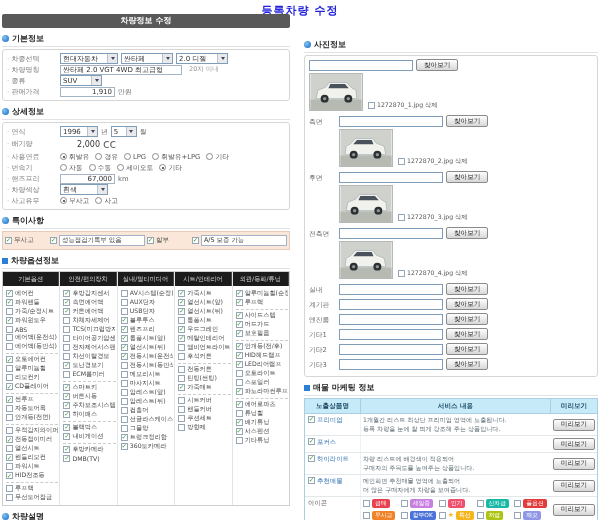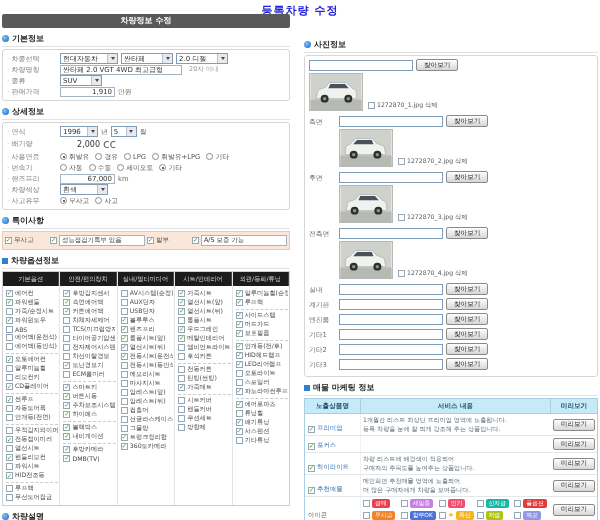--- a/index.html
+++ b/index.html
@@ -72,21 +72,21 @@
   .del-row { display:flex; align-items:center; gap:2px; font-size:6.2px; color:#555; padding-bottom:1px;}
 
   .mkt { border:1px solid #aacfe4; }
   .mkt-head { display:flex; background:#c6eaf8; border-bottom:1px solid #aacfe4;
     font-size:6.6px; color:#1d4a66; font-weight:bold; text-align:center; }
   .mh1 { width:56px; padding:2.5px 0; border-right:1px solid #aacfe4; }
   .mh2 { flex:1; padding:2.5px 0; border-right:1px solid #aacfe4; }
   .mh3 { width:46px; padding:2.5px 0; }
   .mkt-row { display:flex; align-items:center; border-bottom:1px solid #e2e7ea; background:#fff; }
   .mkt-row:last-child { border-bottom:none; }
-  .mc1 { width:56px; flex-shrink:0; display:flex; align-items:flex-end; gap:2px;
+  .mc1 { width:56px; flex-shrink:0; display:flex; align-items:flex-start; gap:2px;
     padding:2px 0 2px 3px; font-size:6.4px; color:#2c6fb0; border-right:1px solid #eef2f4; align-self:stretch;}
   .mc2 { flex:1; min-width:0; padding:2px 2px; font-size:6.1px; color:#5d6b73; line-height:1.4; }
   .mc3 { width:46px; flex-shrink:0; text-align:center; padding:2px 1px; }
   .badge { color:#fff; font-size:5.8px; padding:1px 3px; border-radius:2px;
     display:inline-block; line-height:1.2; white-space:nowrap; }
   .icon-grid { display:grid; grid-template-columns:repeat(5,1fr); gap:3px 3px; }
   .icon-item { display:flex; align-items:center; gap:2px; }
   .star { color:#f5b51e; font-size:7px; line-height:1; }
 </style>
 </head>

